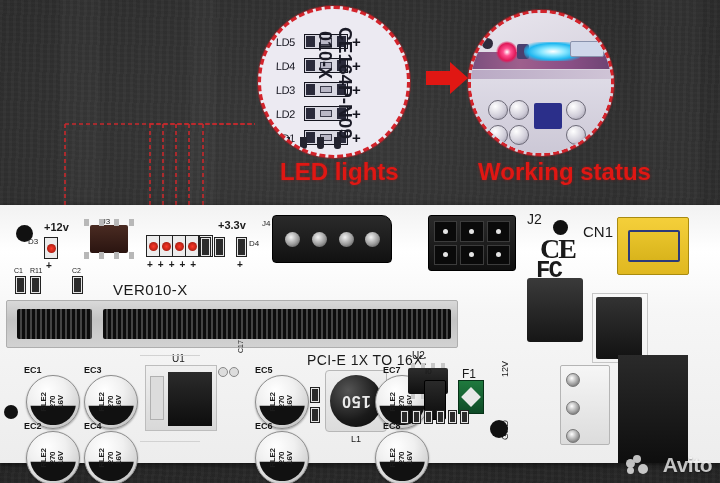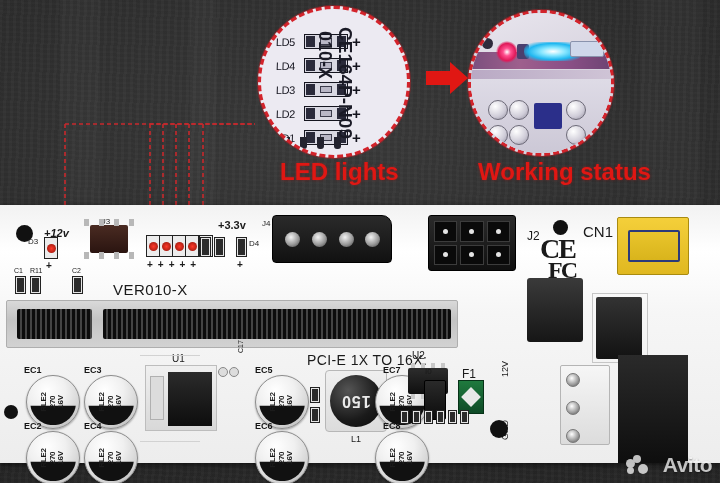--- a/index.html
+++ b/index.html
@@ -351,21 +351,21 @@
     <div class="wrk-cap" style="left:68%;top:80%;"></div>
   </div>
 
   <div class="caption" id="caption-work">Working status</div>
   <div class="caption" id="caption-led">LED lights</div>
 
   <div id="pcb">
 
     <div class="dot-blk" style="left:16px;top:20px;width:17px;height:17px;"></div>
 
-    <div class="silk silk-b" style="left:44px;top:22px;font-size:11px;font-style:italic;">+12v</div>
+    <div class="silk silk-b" style="left:44px;top:16px;font-size:11px;">+12v</div>
     <div class="silk" style="left:28px;top:32px;font-size:8px;">D3</div>
     <div class="ledpart" style="left:44px;top:32px;"></div>
     <div class="silk silk-b" style="left:46px;top:55px;font-size:10px;">+</div>
 
     <div class="silk" style="left:100px;top:12px;font-size:8px;">U3</div>
     <div id="u3">
       <div class="legs t">
           <i></i>
           <i></i>
           <i></i>
@@ -430,25 +430,25 @@
 
     <div id="pcie6">
       <span></span>
         <span></span>
         <span></span>
         <span></span>
         <span></span>
         <span></span>
     </div>
 
-    <div class="silk" style="left:527px;top:24px;font-size:12px;">J2</div>
+    <div class="silk" style="left:527px;top:6px;font-size:14px;">J2</div>
     <div class="dot-blk" style="left:553px;top:15px;width:15px;height:15px;"></div>
     <div class="silk" style="left:583px;top:18px;font-size:15px;">CN1</div>
     <div class="silk silk-b" style="left:540px;top:28px;font-size:28px;font-family:'Liberation Serif',serif;letter-spacing:-2px;">CE</div>
-    <div class="silk silk-b" style="left:548px;top:52px;font-size:24px;font-family:Liberation Serif, serif;letter-spacing:-2px;">FC</div>
+    <div class="silk silk-b" style="left:536px;top:52px;font-size:24px;font-family:Liberation Mono, monospace;letter-spacing:-2px;">FC</div>
 
     <div id="usb3">
       <div class="tongue"></div>
     </div>
 
     <div id="slot">
       <div class="slot-groove" id="groove-a"></div>
       <div class="slot-groove" id="groove-b"></div>
     </div>
 

